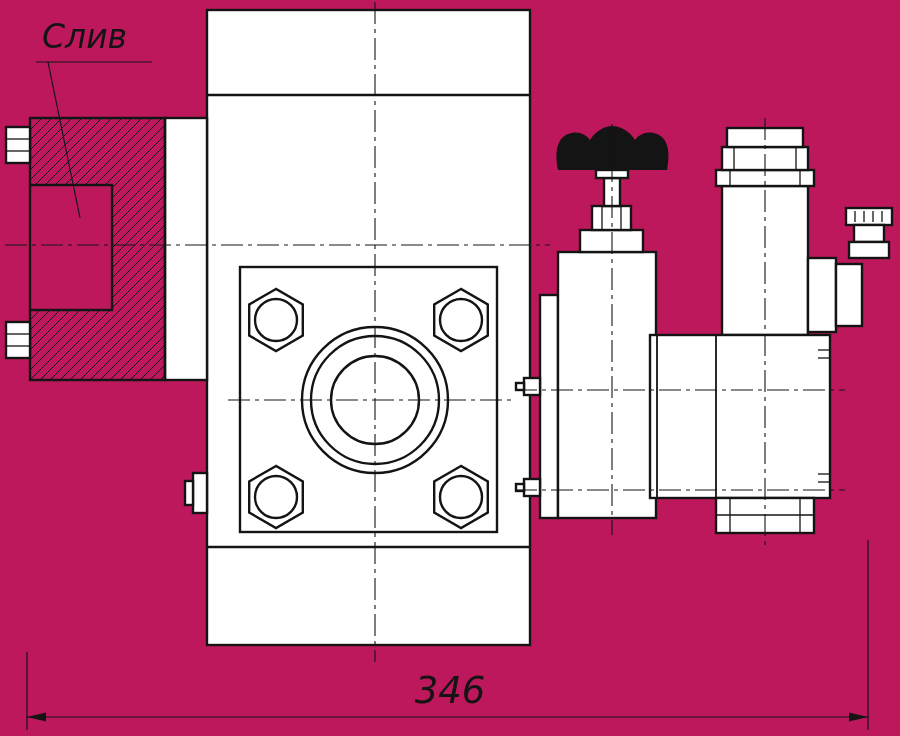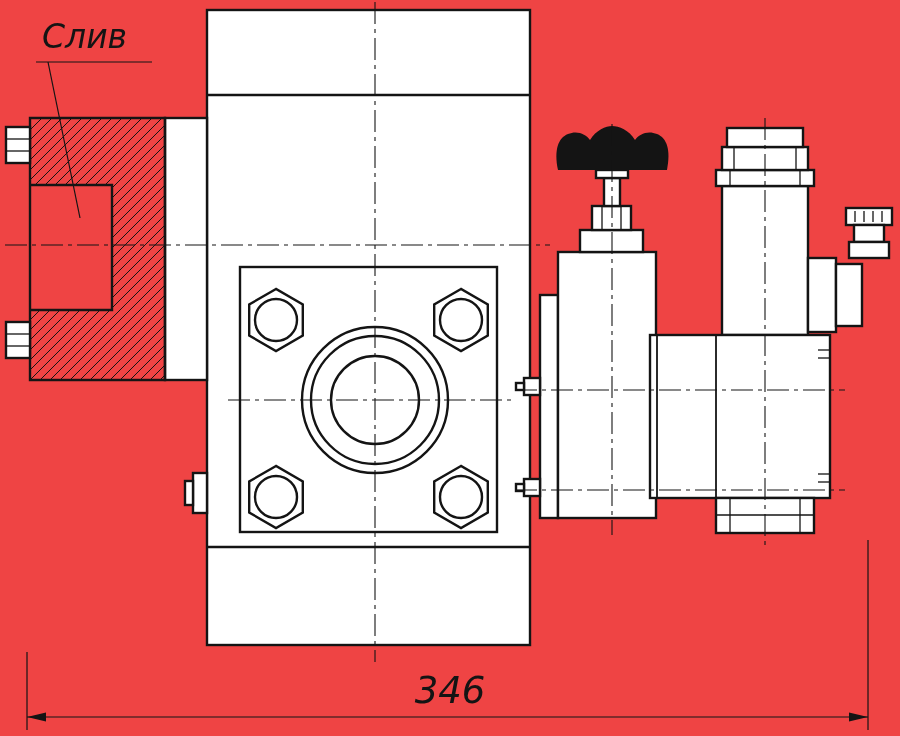--- a/index.html
+++ b/index.html
@@ -1,17 +1,17 @@
 <!DOCTYPE html>
 <html><head>
 <meta charset="utf-8">
 <style>
   html,body{margin:0;padding:0;background:#ffffff;}
   .canvas{
-    width:900px;height:736px;position:relative;background:#ef4444;overflow:hidden;
+    width:900px;height:736px;position:relative;background:#be185d;overflow:hidden;
     font-family:"DejaVu Sans",sans-serif;
   }
   svg{display:block;}
   .outline{fill:#ffffff;stroke:#141414;stroke-width:2.4;}
   .outline-nf{fill:none;stroke:#141414;stroke-width:2.4;}
   .med{fill:none;stroke:#141414;stroke-width:1.8;}
   .thin{fill:none;stroke:#141414;stroke-width:1.3;}
   .center{fill:none;stroke:#141414;stroke-width:1.1;stroke-dasharray:22 5 4 5;}
   .dim{fill:none;stroke:#141414;stroke-width:1.2;}
   .hatched{fill:url(#hatch);stroke:#141414;stroke-width:2.4;fill-rule:evenodd;}

